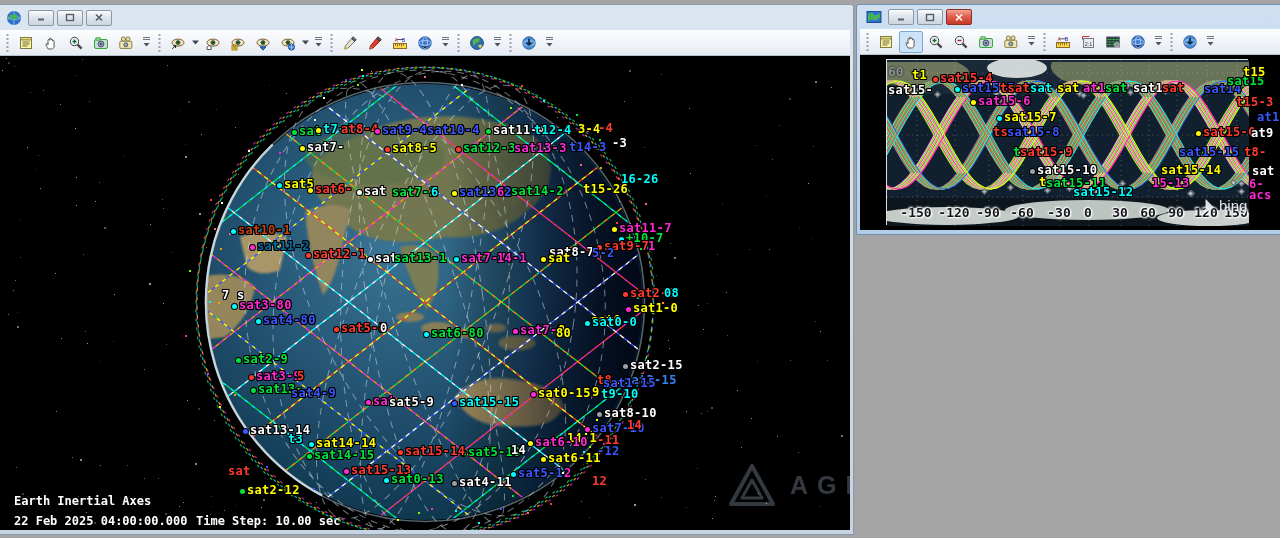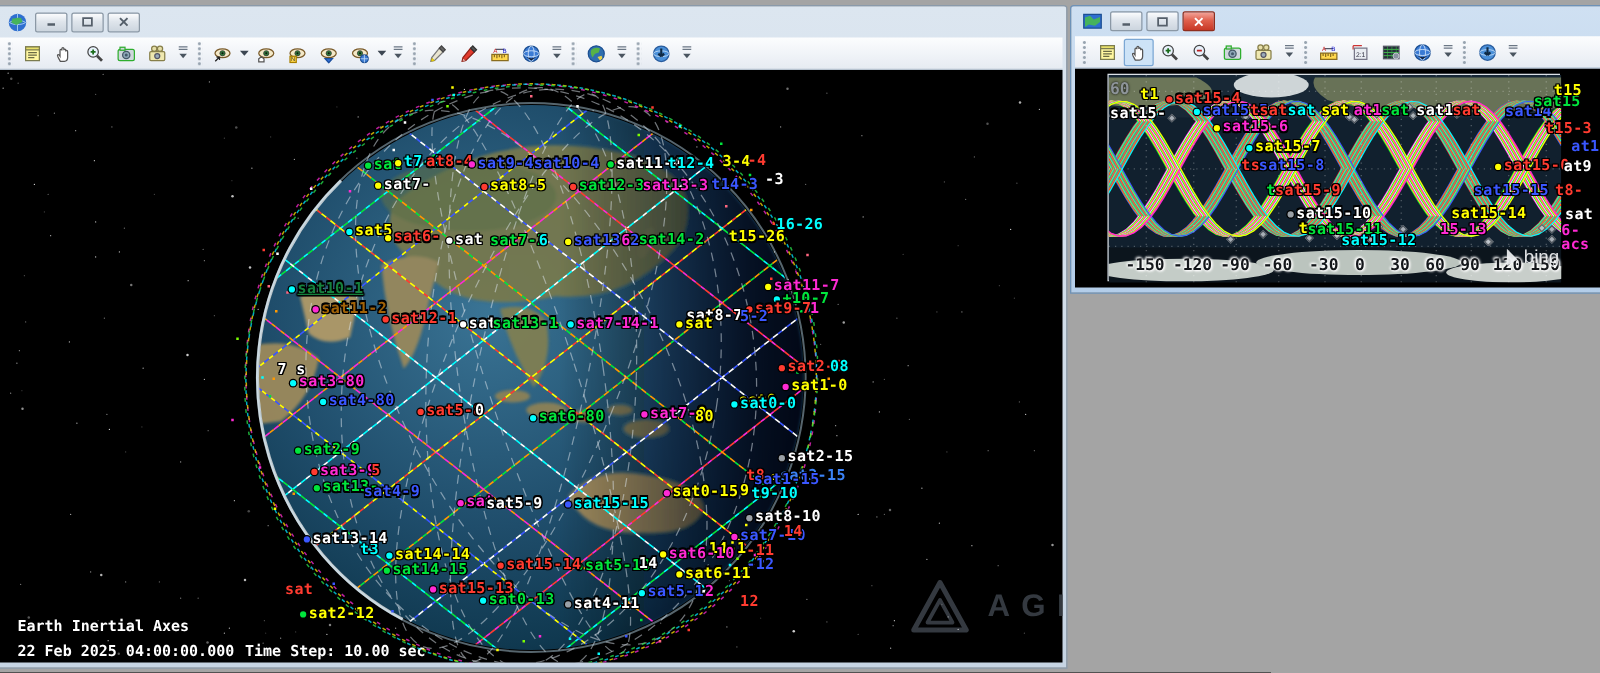--- a/index.html
+++ b/index.html
@@ -731,22 +731,22 @@
         <span class="sat" style="left: 497px; top: 136px; color: rgb(255, 42, 212);">6</span>
         <span class="sat" style="left: 511px; top: 135px; color: rgb(0, 229, 60);">sat14-2</span>
         <span class="sat" style="left: 583px; top: 133px; color: rgb(255, 255, 0); text-align: right;">t15-26</span>
         <span class="sat" style="left: 621px; top: 123px; color: rgb(0, 255, 255);">16-26</span>
         <span class="sat" style="left: 612px; top: 172px; color: rgb(255, 42, 212);"><i class="mk" style="background: rgb(255, 255, 0);"></i>sat11-7</span>
         <span class="sat" style="left: 619px; top: 182px; color: rgb(0, 229, 60);"><i class="mk" style="background: rgb(0, 255, 255);"></i>+10-7</span>
         <span class="sat" style="left: 597px; top: 190px; color: rgb(255, 59, 48);"><i class="mk" style="background: rgb(255, 59, 48);"></i>sat9-7</span>
         <span class="sat" style="left: 648px; top: 190px; color: rgb(255, 42, 212);">1</span>
         <span class="sat" style="left: 549px; top: 196px; color: rgb(255, 255, 255);">sat8-7</span>
         <span class="sat" style="left: 592px; top: 197px; color: rgb(58, 87, 255);">5-2</span>
-        <span class="sat" style="left: 231px; top: 174px; color: #15803d; text-decoration: underline;"><i class="mk" style="background: rgb(0, 255, 255);"></i>sat10-1</span>
-        <span class="sat" style="left: 250px; top: 190px; color: #a16207; text-align: right;"><i class="mk" style="background: rgb(255, 42, 212);"></i>sat11-2</span>
+        <span class="sat" style="left: 231px; top: 174px; color: #c2410c;"><i class="mk" style="background: rgb(0, 255, 255);"></i>sat10-1</span>
+        <span class="sat" style="left: 250px; top: 190px; color: #0369a1; text-align: right;"><i class="mk" style="background: rgb(255, 42, 212);"></i>sat11-2</span>
         <span class="sat" style="left: 306px; top: 198px; color: rgb(255, 59, 48);"><i class="mk" style="background: rgb(255, 59, 48);"></i>sat12-1</span>
         <span class="sat" style="left: 368px; top: 202px; color: rgb(255, 255, 255);"><i class="mk" style="background: rgb(255, 255, 255);"></i>sat</span>
         <span class="sat" style="left: 394px; top: 202px; color: rgb(0, 229, 60);">sat13-1</span>
         <span class="sat" style="left: 454px; top: 202px; color: rgb(255, 42, 212);"><i class="mk" style="background: rgb(0, 255, 255);"></i>sat7-7</span>
         <span class="sat" style="left: 497px; top: 202px; color: rgb(255, 42, 212);">14-1</span>
         <span class="sat" style="left: 541px; top: 202px; color: rgb(255, 255, 0);"><i class="mk" style="background: rgb(255, 255, 0);"></i>sat</span>
         <span class="sat" style="left: 222px; top: 239px; color: rgb(255, 255, 255);">7 s</span>
         <span class="sat" style="left: 232px; top: 249px; color: rgb(255, 42, 212);"><i class="mk" style="background: rgb(0, 255, 255);"></i>sat3-80</span>
         <span class="sat" style="left: 256px; top: 264px; color: rgb(58, 87, 255);"><i class="mk" style="background: rgb(0, 255, 255);"></i>sat4-80</span>
         <span class="sat" style="left: 334px; top: 272px; color: rgb(255, 59, 48);"><i class="mk" style="background: rgb(255, 59, 48);"></i>sat5-8</span>

